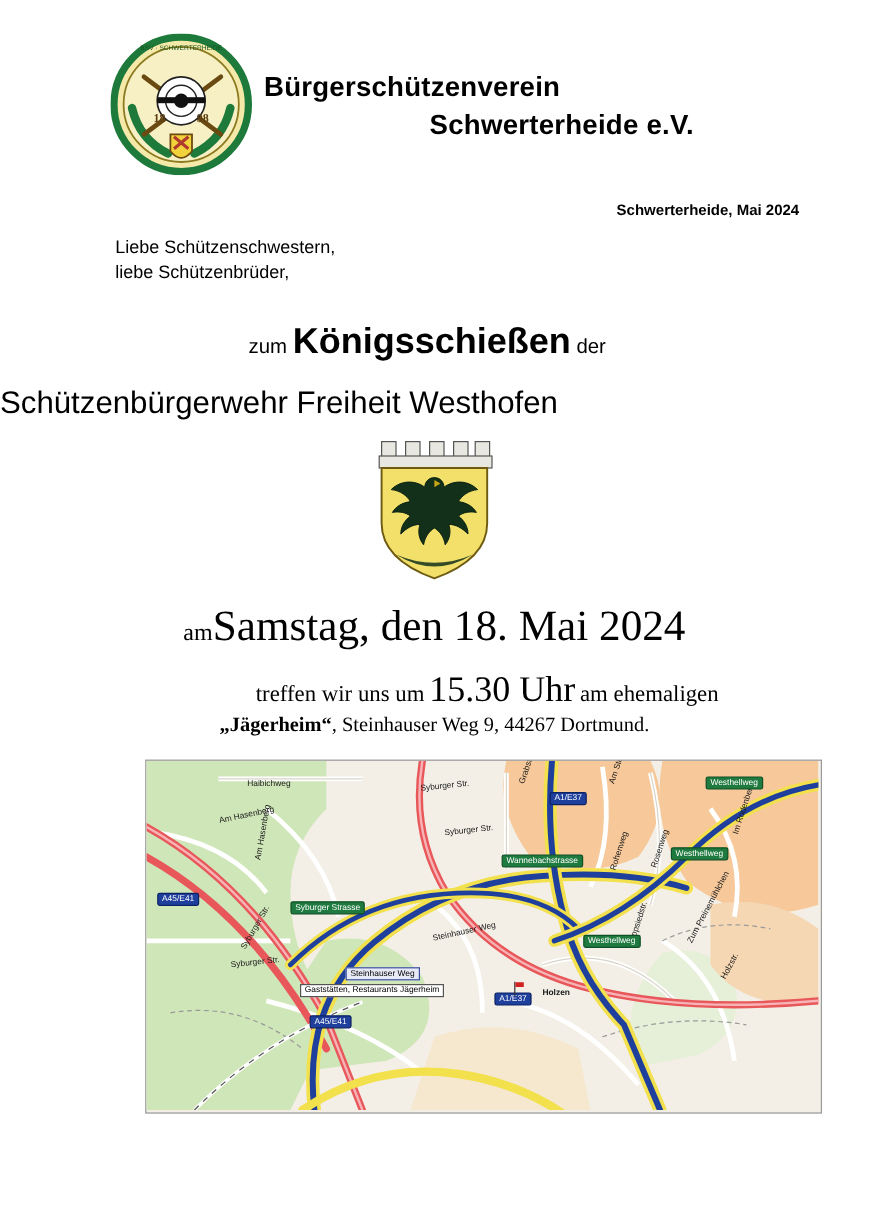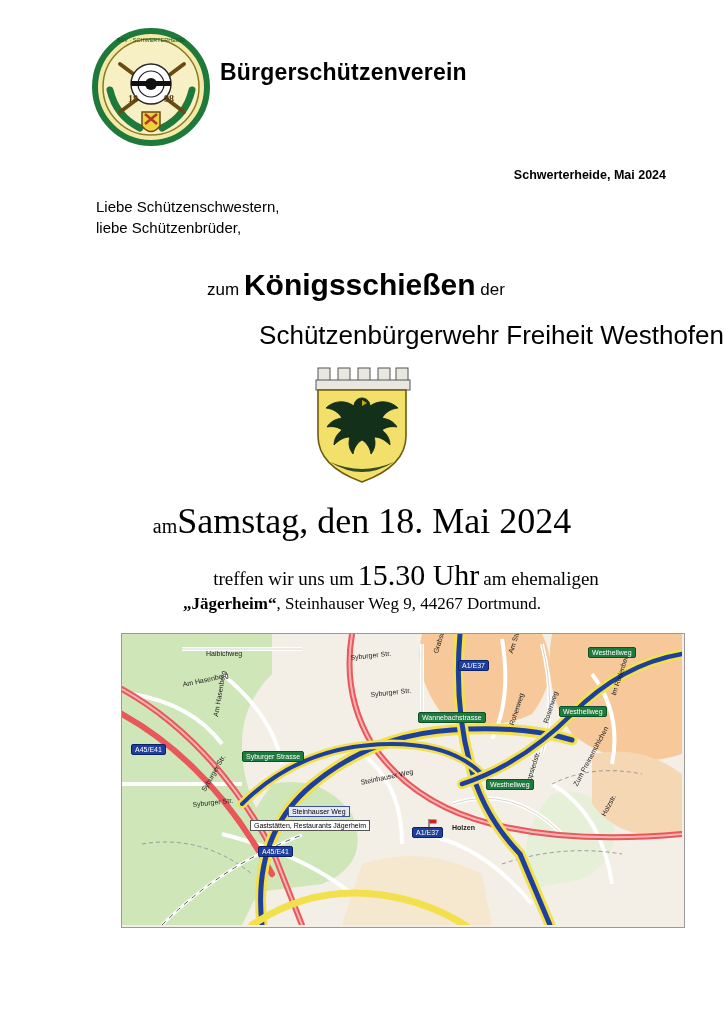--- a/index.html
+++ b/index.html
@@ -82,21 +82,21 @@
     white-space: nowrap;
   }
   .line-koenig .big {
     font-size: 30px;
     font-weight: bold;
   }
   .line-wehr {
     position: absolute;
     top: 320px;
     width: 724px;
-    text-align: right;
+    text-align: left;
     font-family: "Liberation Sans", sans-serif;
     font-size: 26px;
     white-space: nowrap;
   }
 
   
   .wappen {
     position: absolute;
     left: 50%;
     transform: translateX(-50%);
@@ -226,20 +226,21 @@
         <path d="M53 86 l12 10 M65 86 l-12 10" stroke="#b03a2e" stroke-width="2.6"></path>
 
         <text x="59" y="14" font-family="Liberation Sans, sans-serif" font-size="5.5" fill="#14531f" text-anchor="middle">BSV · SCHWERTERHEIDE</text>
         <text x="36" y="74" font-family="Liberation Serif, serif" font-size="10" font-weight="bold" fill="#5b3d10">18</text>
         <text x="72" y="74" font-family="Liberation Serif, serif" font-size="10" font-weight="bold" fill="#5b3d10">98</text>
       </svg>
     </div>
 
     <div class="club-name">
       <span>Bürgerschützenverein</span>
+      <span class="line2">Schwerterheide e.V.</span>
     </div>
   </div>
 
   <div class="place-date">Schwerterheide, Mai 2024</div>
 
   <div class="salutation">
     <div>Liebe Schützenschwestern,</div>
     <div>liebe Schützenbrüder,</div>
   </div>
 

